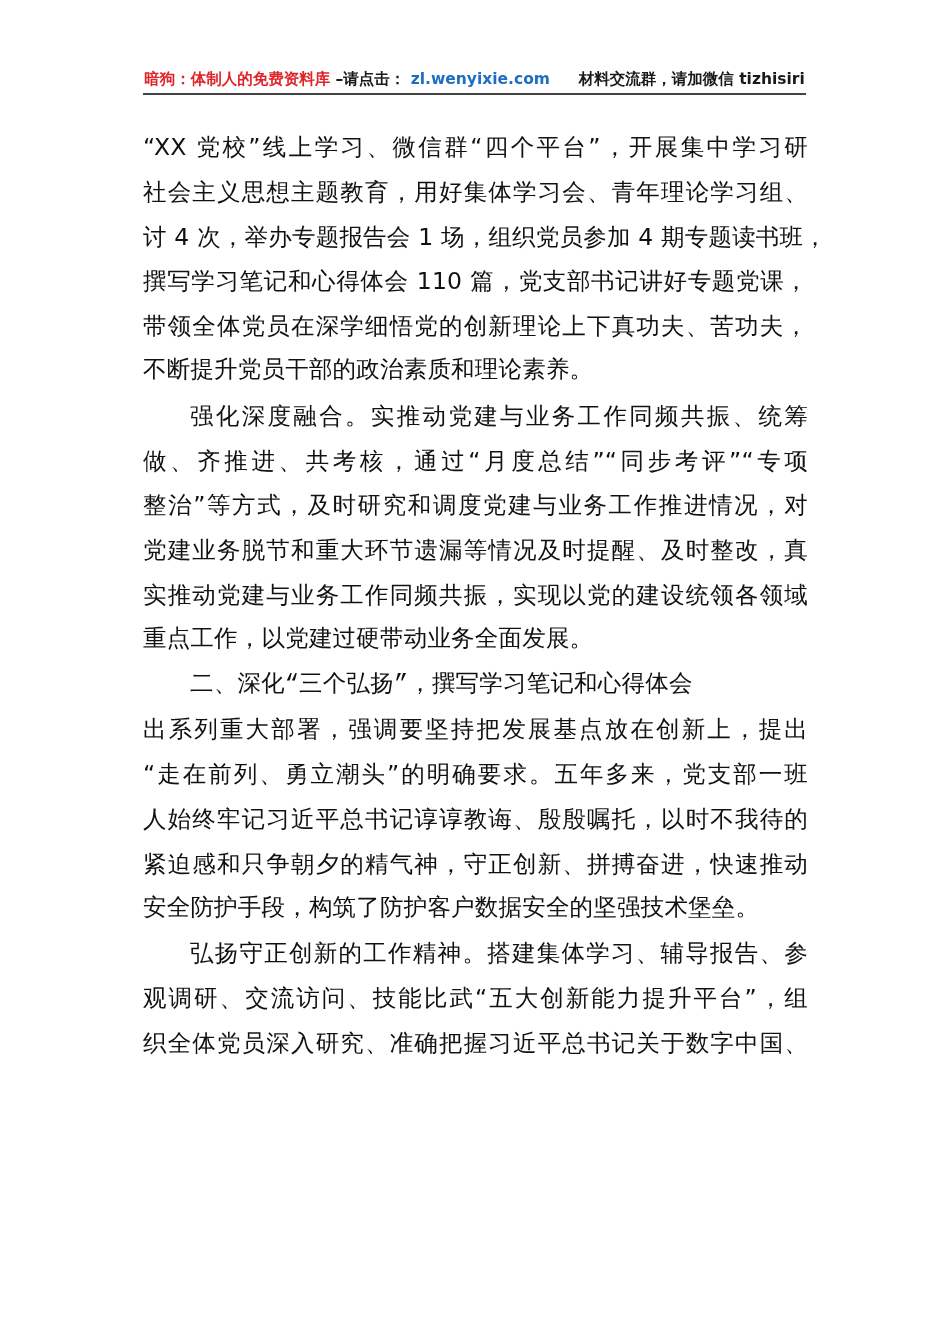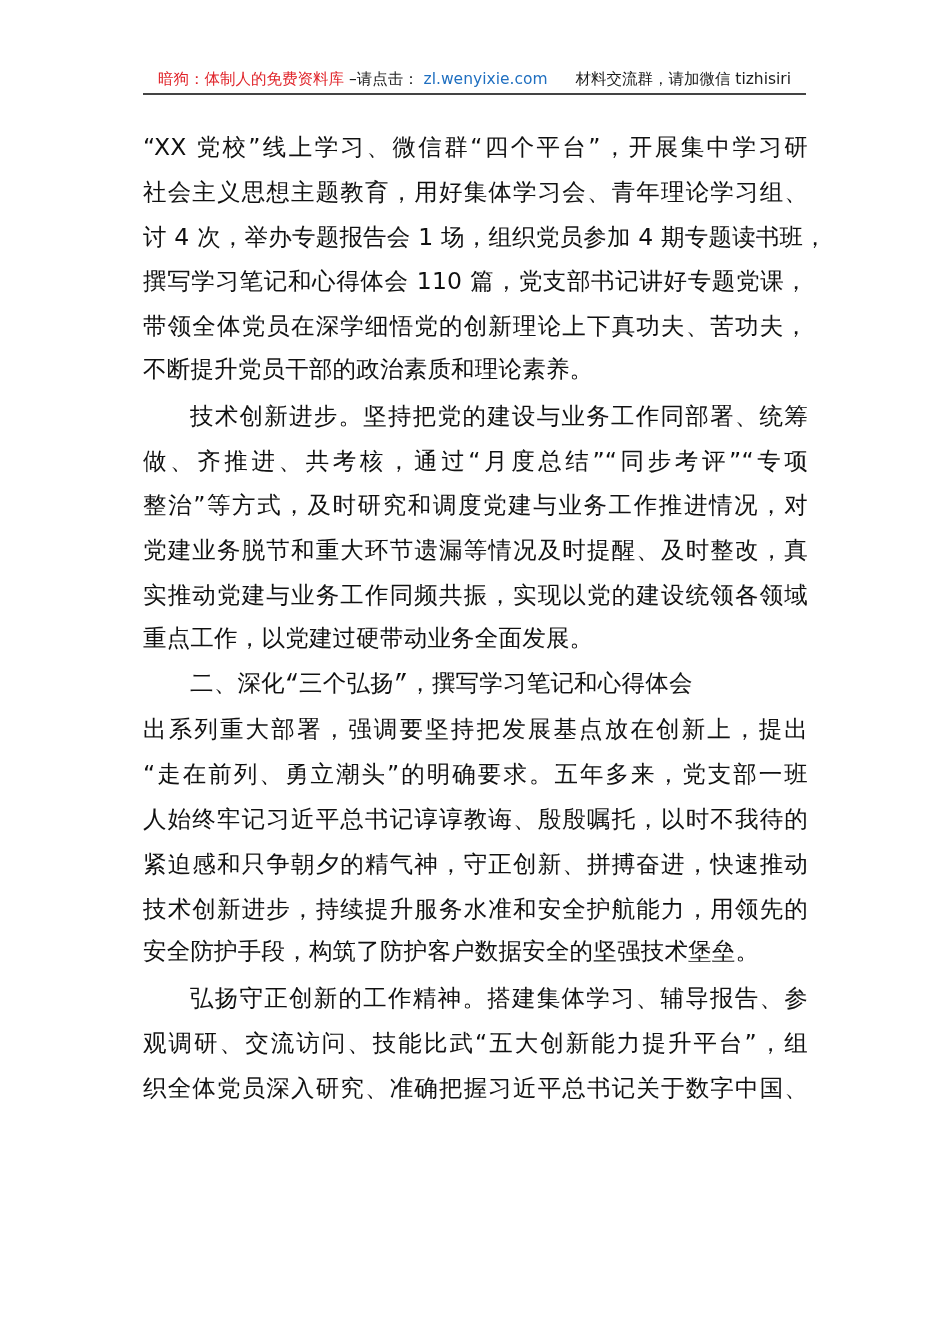--- a/index.html
+++ b/index.html
@@ -1,19 +1,19 @@
 <!DOCTYPE html>
 <html><head>
 <meta charset="utf-8">
 <style>
   html, body { margin: 0; padding: 0; background: #ffffff; }
   body { width: 950px; height: 1344px; position: relative; overflow: hidden;
          font-family: "DejaVu Sans", "Liberation Sans", sans-serif; color: #111111; }
   .header { position: absolute; left: 143px; top: 66px; width: 663px; height: 26px;
-            font-size: 15.5px; line-height: 26px; white-space: nowrap; text-align: center; }
+            font-size: 15.5px; line-height: 26px; white-space: nowrap; text-align: center; font-weight: bold; }
   .header .red { color: #e0242a; }
   .header .black { color: #1a1a1a; }
   .header .blue { color: #1f6fc0; }
   .header .gap { display: inline-block; width: 18px; }
   .rule { position: absolute; left: 143px; top: 93px; width: 663px; height: 2px; background: #444444; }
   .body-text { position: absolute; left: 143px; top: 125px; width: 665px; }
   .line { height: 44.8px; line-height: 44.8px; font-size: 23.5px; white-space: nowrap;
           letter-spacing: 0.2px; text-align: justify; text-align-last: justify; }
   .line.last { text-align-last: left; font-family: Liberation Mono, monospace; }
   .line.indent { padding-left: 47px; }
@@ -30,29 +30,28 @@
 </div>
 <div class="rule"></div>
 
 <div class="body-text">
   <div class="line">“XX 党校”线上学习、微信群“四个平台”，开展集中学习研</div>
   <div class="line">社会主义思想主题教育，用好集体学习会、青年理论学习组、</div>
   <div class="line">讨 4 次，举办专题报告会 1 场，组织党员参加 4 期专题读书班，</div>
   <div class="line">撰写学习笔记和心得体会 110 篇，党支部书记讲好专题党课，</div>
   <div class="line">带领全体党员在深学细悟党的创新理论上下真功夫、苦功夫，</div>
   <div class="line last">不断提升党员干部的政治素质和理论素养。</div>
-  <div class="line indent">技术创新进步。坚持把党的建设与业务工作同部署、统筹</div>
+  <div class="line indent">强化深度融合。实推动党建与业务工作同频共振、统筹</div>
   <div class="line">做、齐推进、共考核，通过“月度总结”“同步考评”“专项</div>
   <div class="line">整治”等方式，及时研究和调度党建与业务工作推进情况，对</div>
   <div class="line">党建业务脱节和重大环节遗漏等情况及时提醒、及时整改，真</div>
   <div class="line">实推动党建与业务工作同频共振，实现以党的建设统领各领域</div>
   <div class="line last">重点工作，以党建过硬带动业务全面发展。</div>
   <div class="line indent last">二、深化“三个弘扬”，撰写学习笔记和心得体会</div>
   <div class="line">出系列重大部署，强调要坚持把发展基点放在创新上，提出</div>
   <div class="line">“走在前列、勇立潮头”的明确要求。五年多来，党支部一班</div>
   <div class="line">人始终牢记习近平总书记谆谆教诲、殷殷嘱托，以时不我待的</div>
   <div class="line">紧迫感和只争朝夕的精气神，守正创新、拼搏奋进，快速推动</div>
-  <div class="line">技术创新进步，持续提升服务水准和安全护航能力，用领先的</div>
   <div class="line last">安全防护手段，构筑了防护客户数据安全的坚强技术堡垒。</div>
   <div class="line indent">弘扬守正创新的工作精神。搭建集体学习、辅导报告、参</div>
   <div class="line">观调研、交流访问、技能比武“五大创新能力提升平台”，组</div>
   <div class="line">织全体党员深入研究、准确把握习近平总书记关于数字中国、</div>
 </div>
 
 </body></html>

